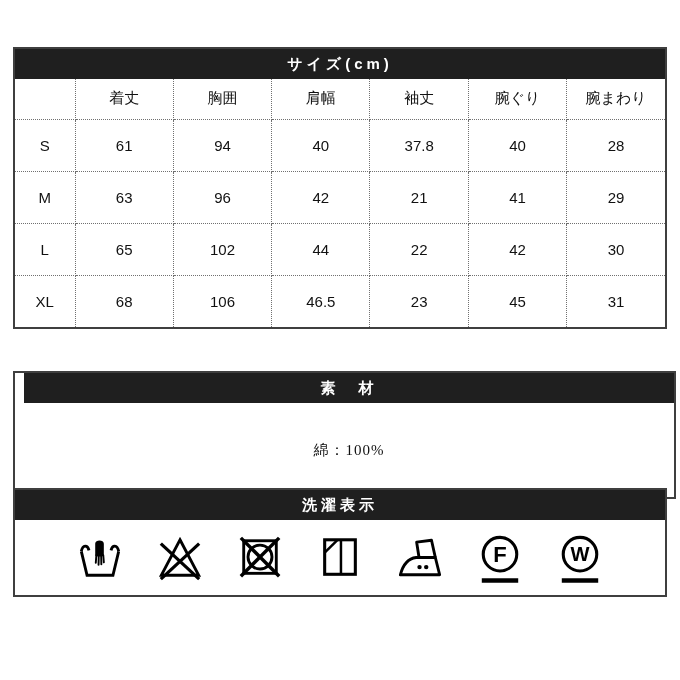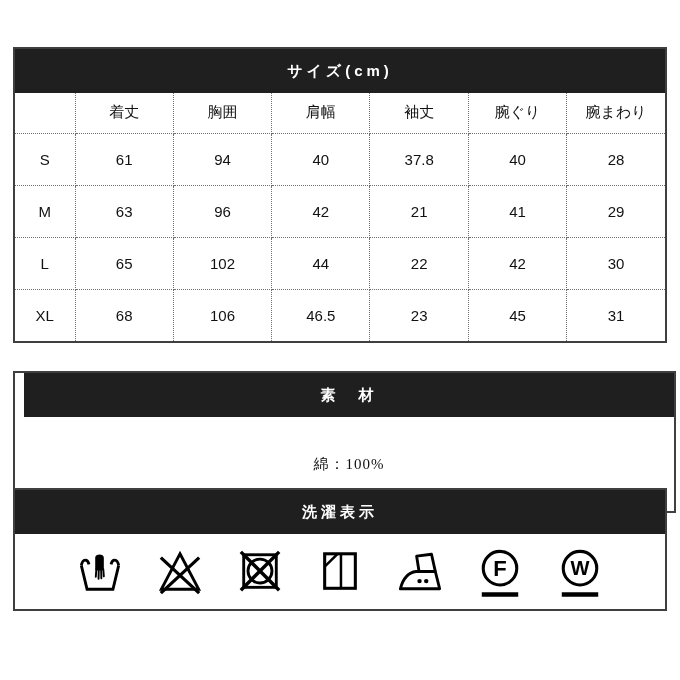--- a/index.html
+++ b/index.html
@@ -11,21 +11,21 @@
   }
   html,body{margin:0;padding:0;background:#ffffff;}
   body{
     width:680px;height:680px;
     font-family:"Liberation Sans","DejaVu Sans",sans-serif;
     color:var(--ink);
   }
   .page{position:relative;width:680px;height:680px;background:#fff;overflow:hidden;}
   .section{position:absolute;left:13px;width:650px;border:2px solid var(--border);background:#fff;}
   .banner{
-    height:44px;background:var(--banner-bg);color:var(--banner-text);
+    height:30px;background:var(--banner-bg);color:var(--banner-text);
     display:flex;align-items:center;justify-content:center;
     font-size:15px;font-weight:bold;letter-spacing:4px;
   }
   
   #size-section{top:47px;}
   table.size{width:100%;border-collapse:collapse;table-layout:fixed;}
   table.size td,table.size th{
     border:1px dotted var(--grid);
     text-align:center;vertical-align:middle;
     font-size:15px;font-weight:normal;padding:0;

